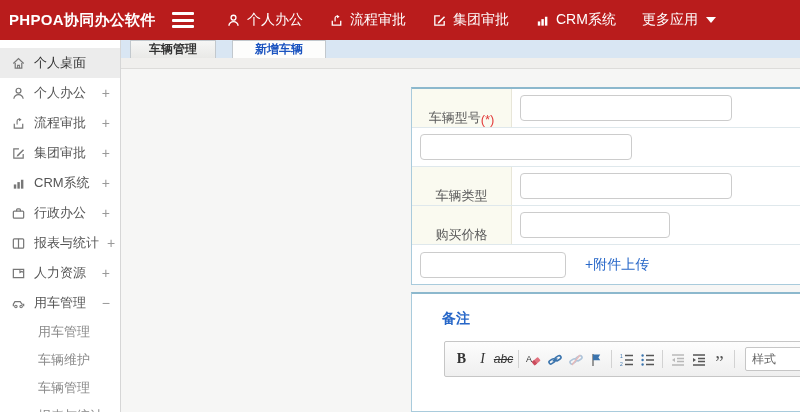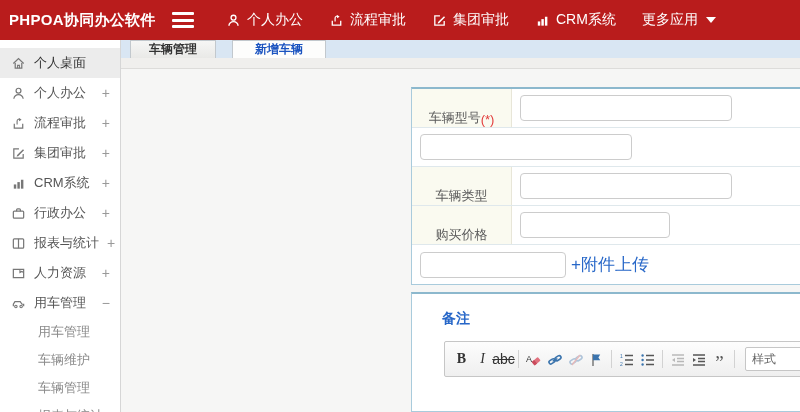--- a/index.html
+++ b/index.html
@@ -36,32 +36,32 @@
   .content { flex:1; background:#f6f6f5; padding:18px 0 0 290px; }
 
   
   .panel { width:520px; background:#fff; border:1px solid #a9cbdc; border-top:2px solid #8cb8cd; }
   .form-row { display:flex; align-items:center; height:39px; border-bottom:1px solid #dfe8ec; }
   .form-row:last-child { border-bottom:none; }
   .form-label { width:100px; height:100%; background:#fafaf0; border-right:1px solid #e8e6d8; display:flex; align-items:flex-end; justify-content:center; font-size:13px; color:#5a5a5a; flex:none; }
   .req { color:#e23b3b; }
   .form-input { height:26px; border:1px solid #ccc; border-radius:4px; margin-left:8px; background:#fff; outline:none; padding:0 6px; font-size:13px; }
   .w-lg { width:212px; } .w-md { width:150px; } .w-sm { width:146px; }
-  .attach-link { font-size:17px; color:#2767c8; margin-left:5px; cursor:pointer; }
+  .attach-link { font-size:14px; color:#2767c8; margin-left:19px; cursor:pointer; }
 
   
   .remarks { margin-top:7px; height:120px; }
   .remarks-title { margin:16px 0 0 30px; font-size:14px; font-weight:bold; color:#2767c8; }
   .editor-toolbar { margin:13px 0 0 32px; width:580px; height:36px; border:1px solid #c6c6c6; border-radius:2px;
                     background:linear-gradient(#fdfdfd,#efefef); display:flex; align-items:center; padding:0 6px; }
   .tb-btn { width:21px; height:26px; display:flex; align-items:center; justify-content:center; cursor:pointer; border-radius:2px; flex:none; }
   .tb-sep { width:1px; height:18px; background:#d2d2d2; margin:0 4px; flex:none; }
   .tb-bold { font-family:"Liberation Serif",serif; font-weight:bold; font-size:14px; color:#333; }
   .tb-italic { font-family:"Liberation Serif",serif; font-style:italic; font-size:14px; color:#333; }
-  .tb-strike { font-size:14px; color:#333; text-decoration:line-through; }
+  .tb-strike { font-size:12px; color:#333; text-decoration:line-through;font-style:italic; }
   .tb-quote { font-family:"Liberation Serif",serif; font-size:19px; color:#555; line-height:10px; padding-top:8px; }
   .disabled { opacity:.38; }
   .tb-select { height:24px; border:1px solid #c6c6c6; background:#fff; border-radius:2px; display:flex; align-items:center; font-size:12px; color:#666; padding:0 6px; margin-left:6px; cursor:pointer; flex:none; }
   .tb-select .lbl { flex:1; white-space:nowrap; overflow:hidden; }
   .sel-style { width:76px; }
 </style>
 </head>
 <body>
 
 <div class="app">

